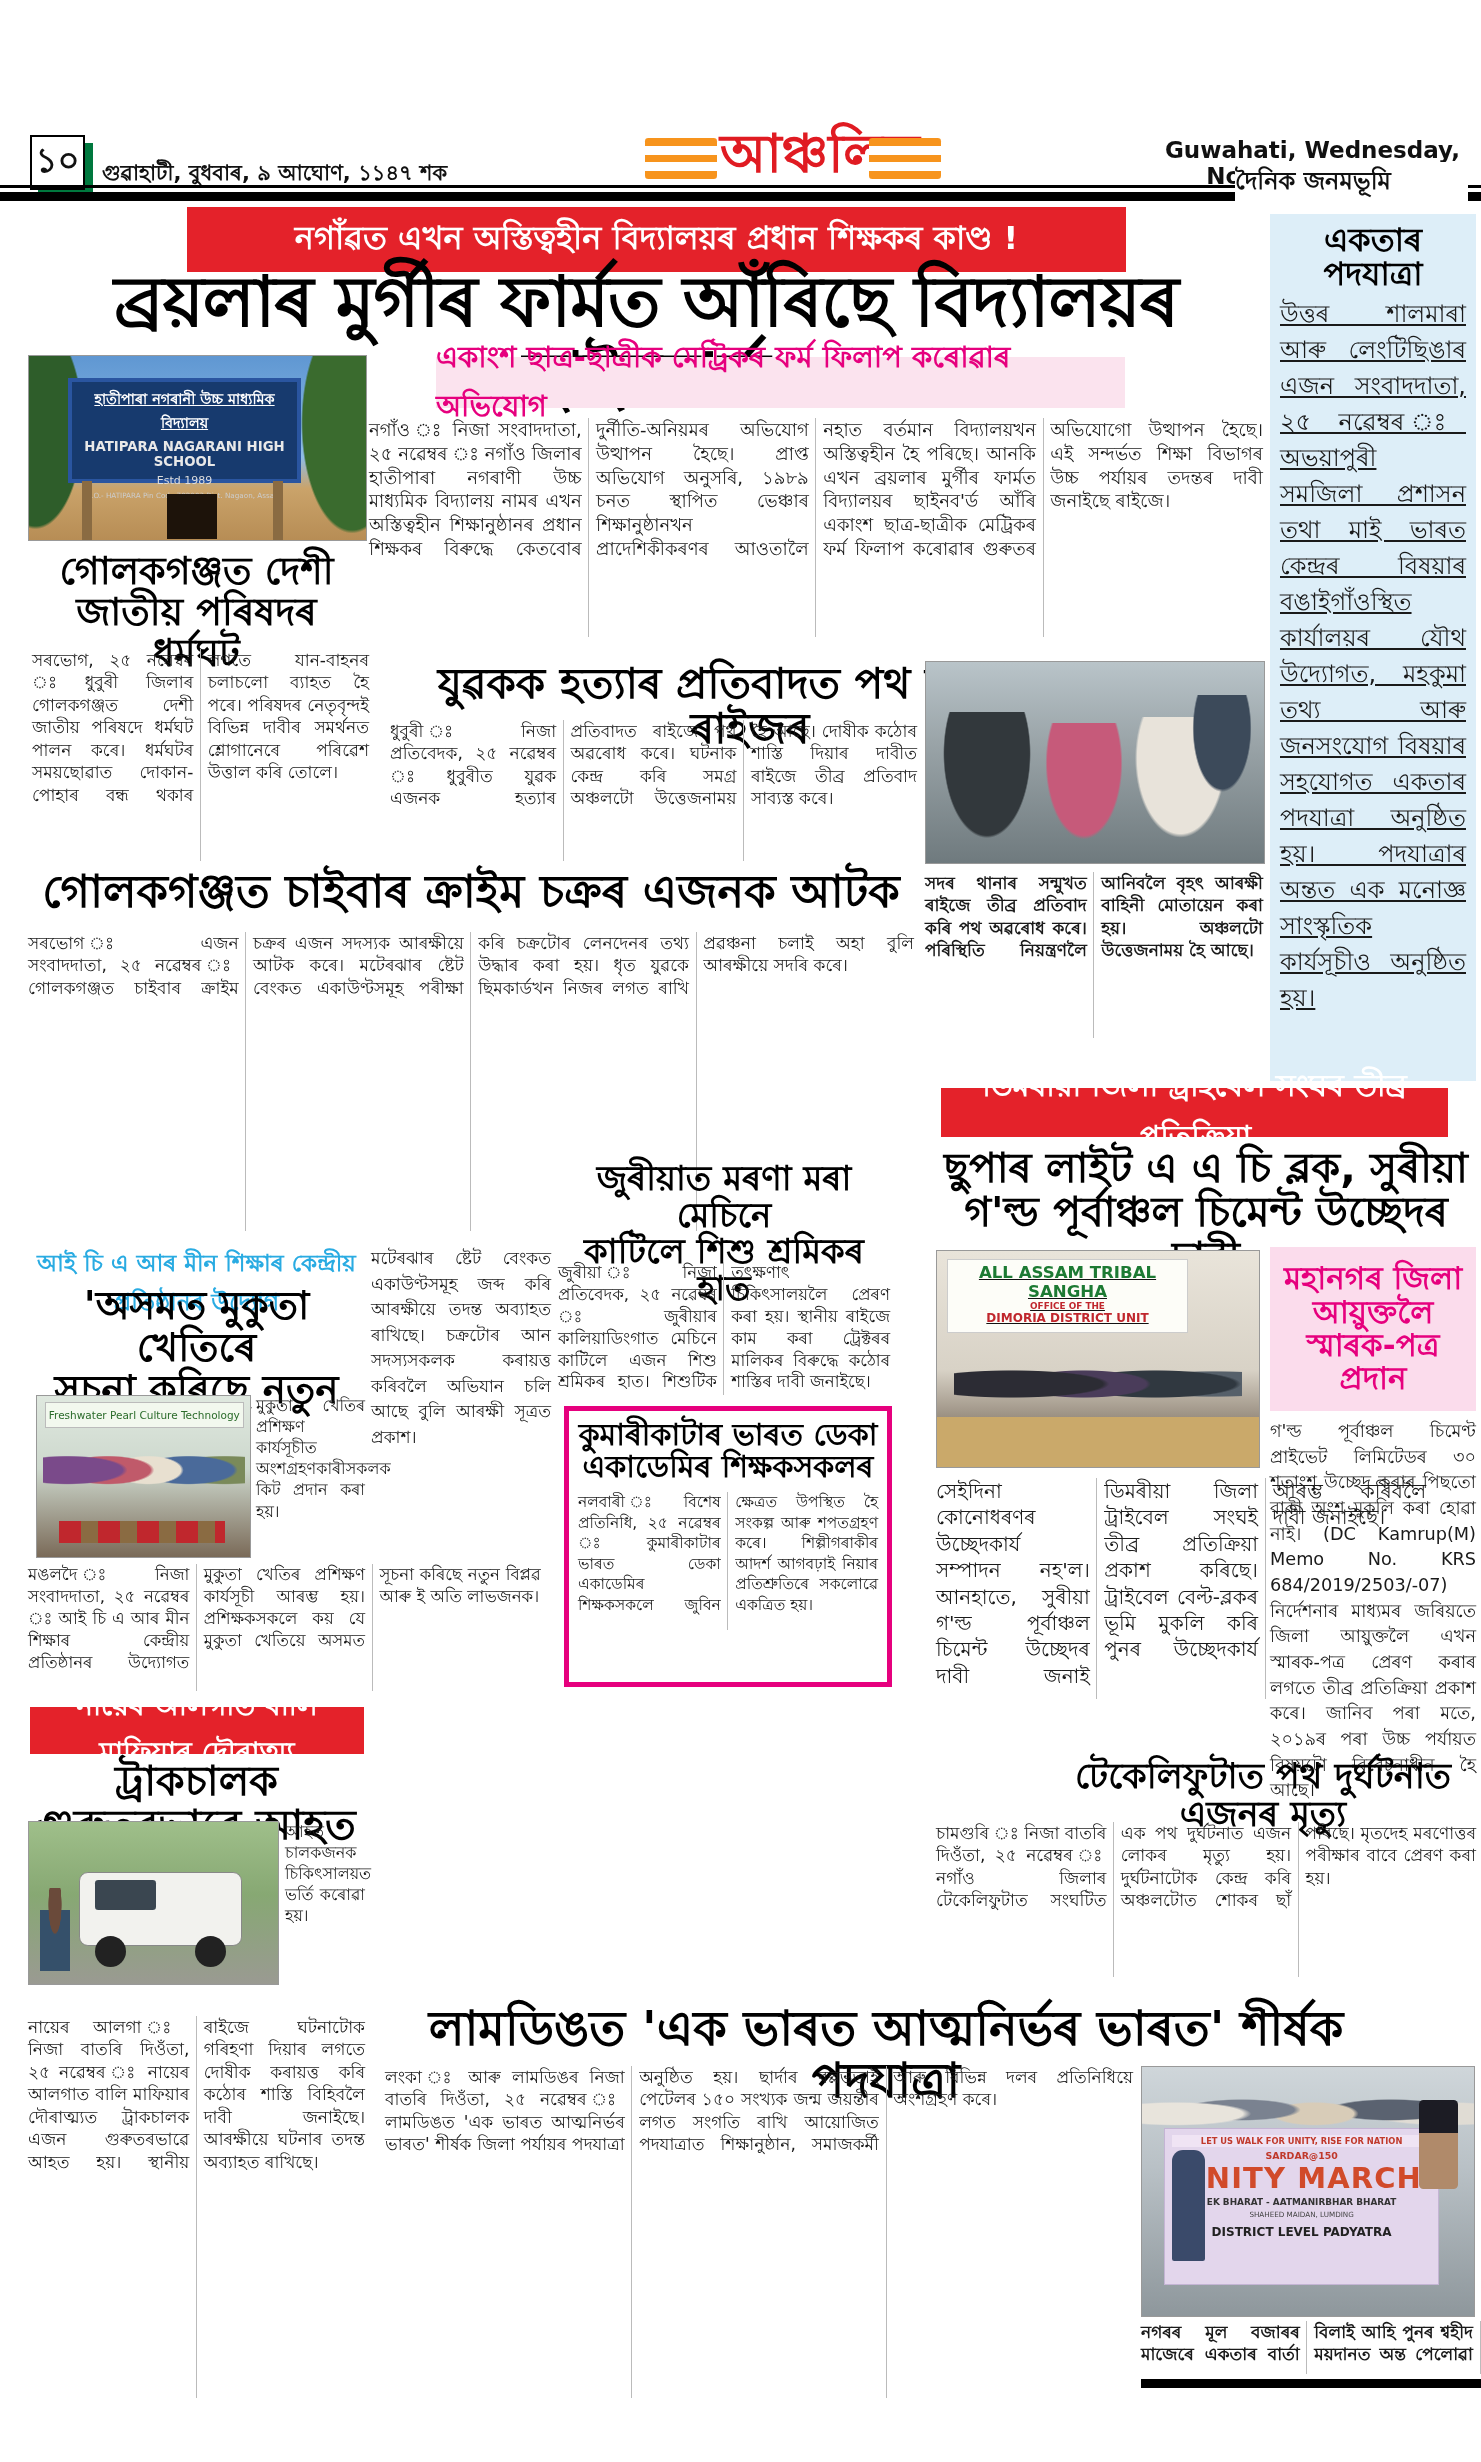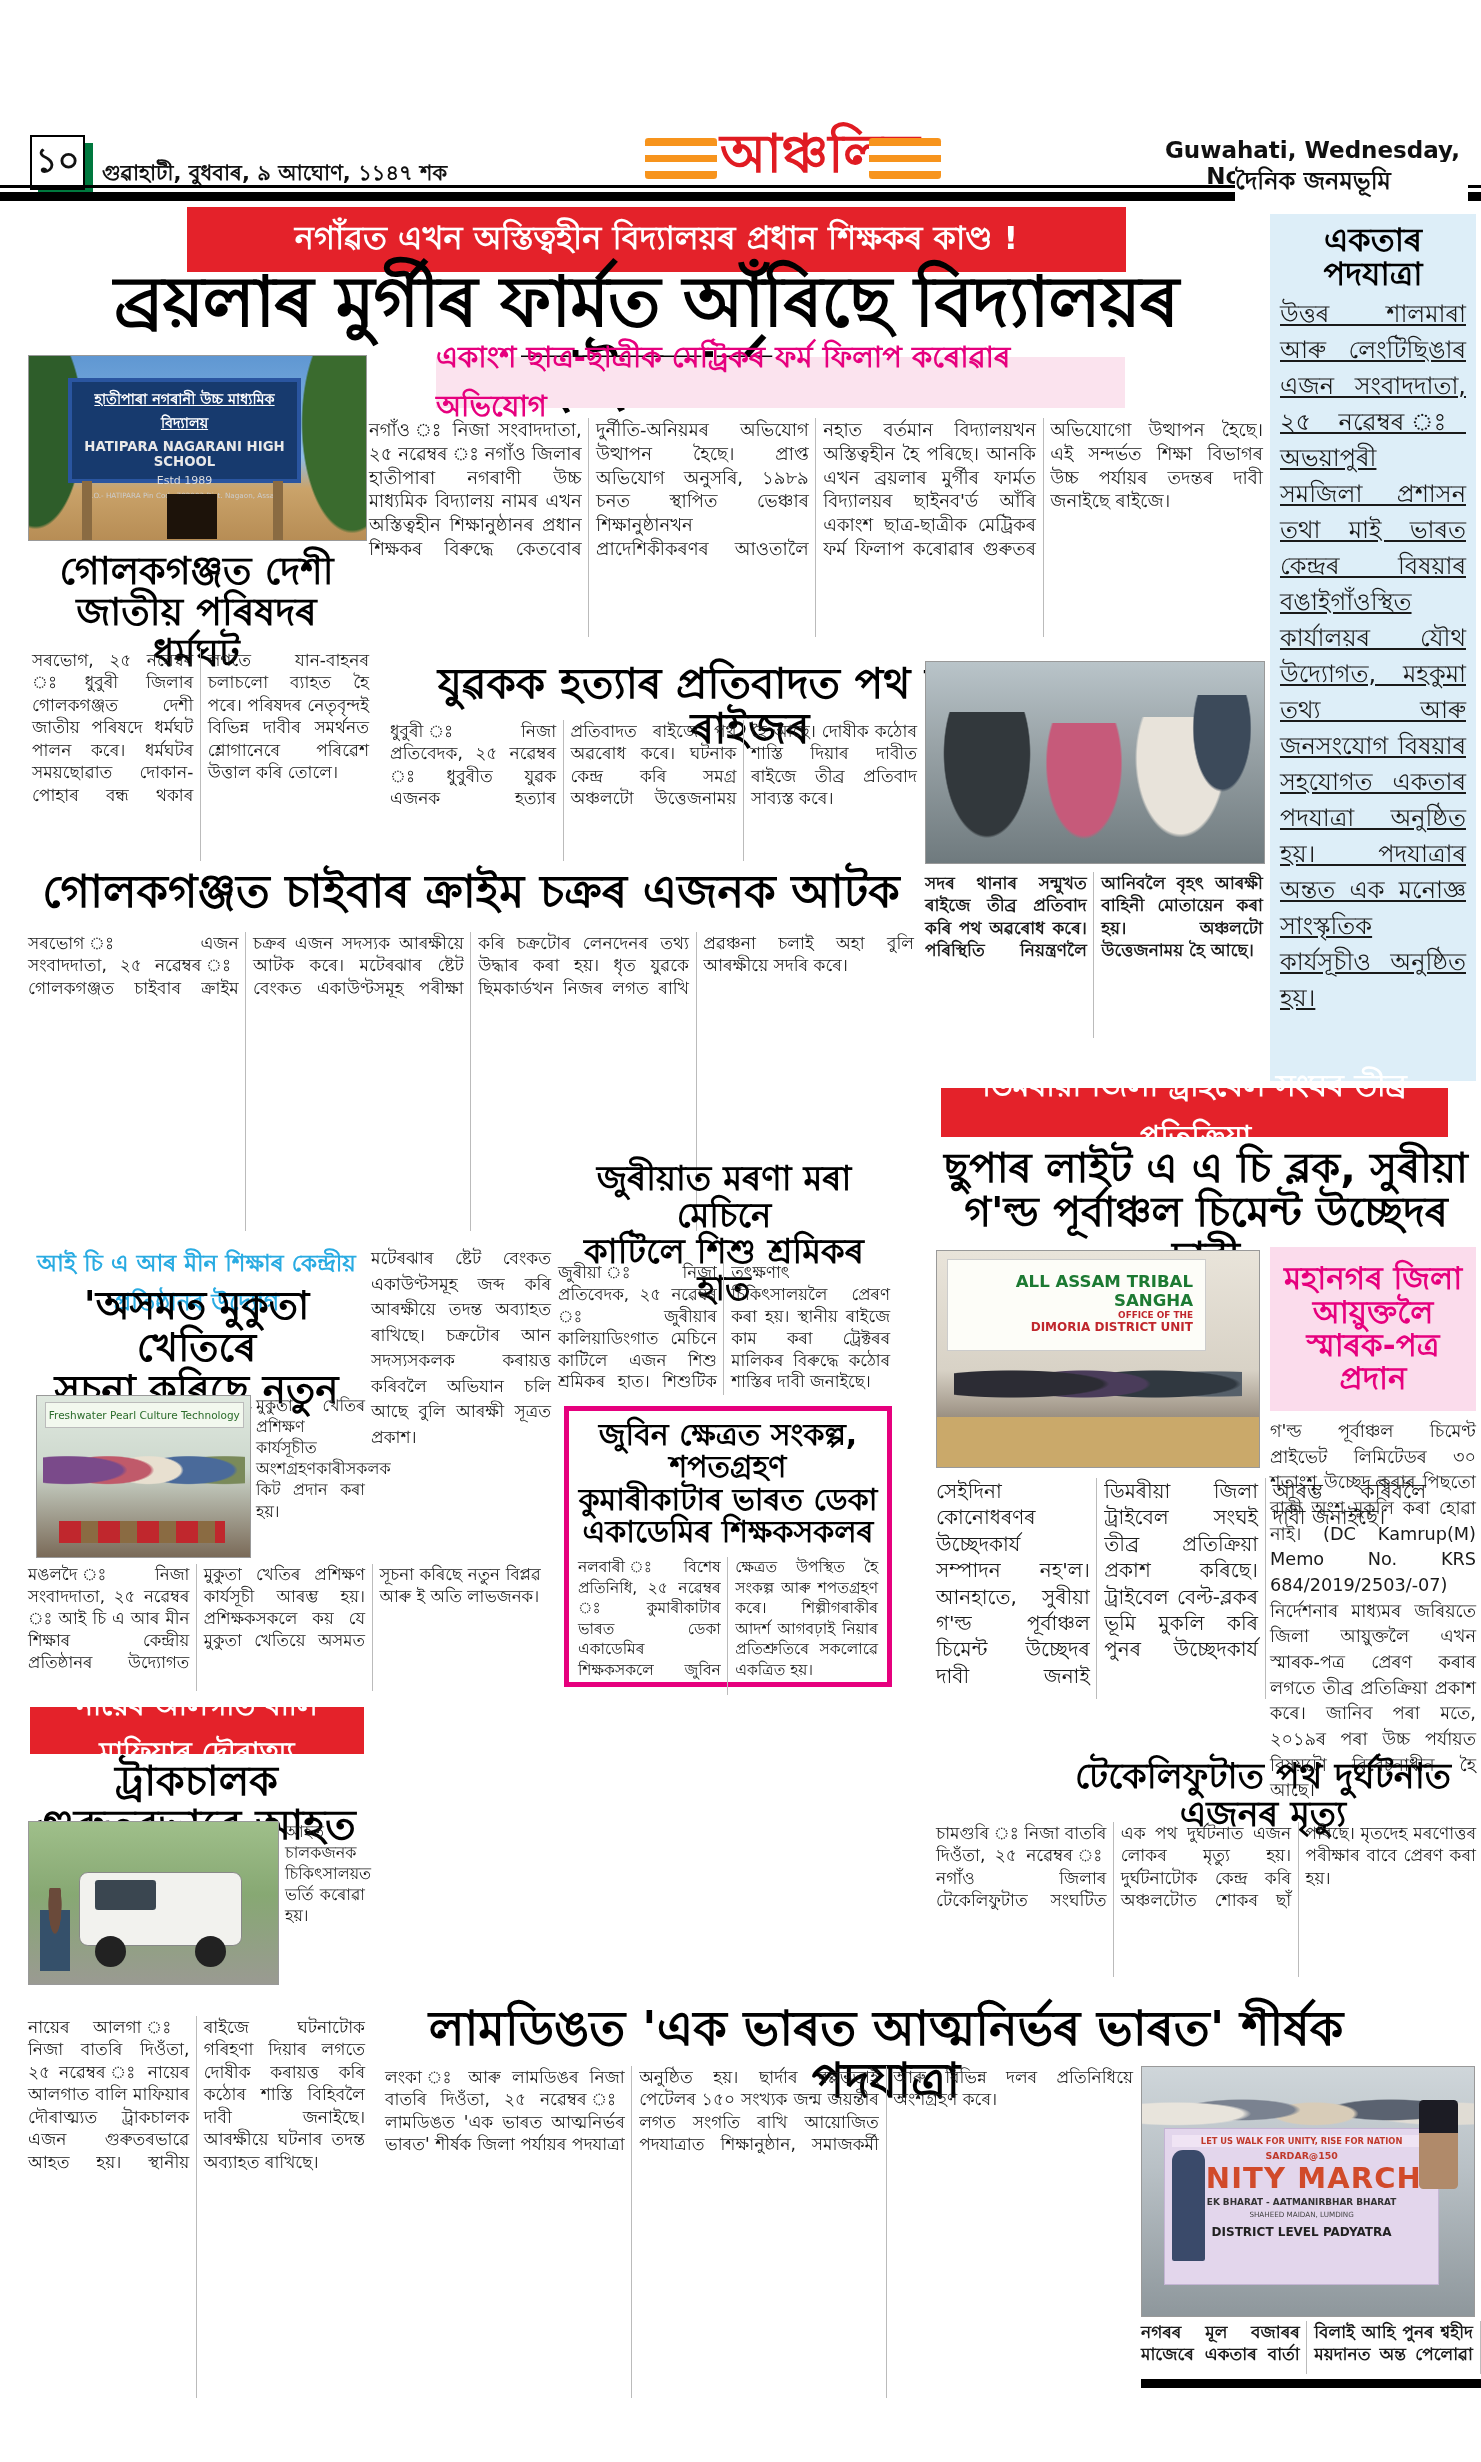--- a/index.html
+++ b/index.html
@@ -86,21 +86,21 @@
   </div>
 
   <div class="abs kicker-red" style="left:941px;top:1088px;width:507px;height:49px;font-size:30px;">
     <span>ডিমৰীয়া জিলা ট্ৰাইবেল সংঘৰ তীব্ৰ প্ৰতিক্ৰিয়া</span>
   </div>
   <div class="abs hl" style="left:936px;top:1146px;width:540px;font-size:41px;">
     <div>ছুপাৰ লাইট এ এ চি ব্লক, সুৰীয়া</div>
     <div>গ'ল্ড পূৰ্বাঞ্চল চিমেন্ট উচ্ছেদৰ দাবী</div>
   </div>
   <div class="abs photo" style="left:936px;top:1250px;width:322px;height:216px;background:linear-gradient(180deg,#e9e4da 0%,#d8d2c6 55%,#5a4a3a 100%);">
-    <div class="abs" style="left:10px;top:7.8px;width:233px;height:66px;background:#fdfdf8;border:1.1px solid #ccc;padding:12px;text-align:right;">
+    <div class="abs" style="left:10px;top:7.8px;width:233px;height:66px;background:#fdfdf8;border:1.1px solid #ccc;padding:3px;text-align:center;text-decoration:underline;">
       <div style="color:#1d7a33;font-weight:bold;font-size:16.6px;">ALL ASSAM TRIBAL SANGHA</div>
       <div style="color:#c0272d;font-size:8.9px;font-weight:bold;">OFFICE OF THE</div>
       <div style="color:#c0272d;font-size:12px;font-weight:bold;">DIMORIA DISTRICT UNIT</div>
     </div>
     <div class="abs" style="left:16.6px;top:100px;width:288px;height:66px;background:radial-gradient(ellipse at 20% 50%,#2c2c34 0 28%,transparent 30%),radial-gradient(ellipse at 45% 50%,#4a3c5a 0 28%,transparent 30%),radial-gradient(ellipse at 70% 50%,#303840 0 28%,transparent 30%),radial-gradient(ellipse at 90% 50%,#56606a 0 26%,transparent 28%);"></div>
     <div class="abs" style="left:0;top:166px;width:322px;height:50px;background:#caa96a;"></div>
   </div>
   <div class="abs body-txt cols2" style="left:936px;top:1478px;width:322px;height:221px;font-size:20px;">সেইদিনা কোনোধৰণৰ উচ্ছেদকাৰ্য সম্পাদন নহ'ল। আনহাতে, সুৰীয়া গ'ল্ড পূৰ্বাঞ্চল চিমেন্ট উচ্ছেদৰ দাবী জনাই ডিমৰীয়া জিলা ট্ৰাইবেল সংঘই তীব্ৰ প্ৰতিক্ৰিয়া প্ৰকাশ কৰিছে। ট্ৰাইবেল বেল্ট-ব্লকৰ ভূমি মুকলি কৰি পুনৰ উচ্ছেদকাৰ্য আৰম্ভ কৰিবলৈ দাবী জনাইছে।</div>
 
   <div class="abs" style="left:1270px;top:1247px;width:206px;height:164px;background:#fbdcec;display:flex;flex-direction:column;align-items:center;justify-content:center;">
@@ -125,21 +125,20 @@
 
   <div class="abs body-txt" style="left:371px;top:1246px;width:180px;height:725px;font-size:17px;line-height:1.5;">মটেৰঝাৰ ষ্টেট বেংকত একাউণ্টসমূহ জব্দ কৰি আৰক্ষীয়ে তদন্ত অব্যাহত ৰাখিছে। চক্ৰটোৰ আন সদস্যসকলক কৰায়ত্ত কৰিবলৈ অভিযান চলি আছে বুলি আৰক্ষী সূত্ৰত প্ৰকাশ।</div>
 
   <div class="abs hl" style="left:558px;top:1160px;width:332px;font-size:34px;">
     <div>জুৰীয়াত মৰণা মৰা মেচিনে</div>
     <div>কাটিলে শিশু শ্ৰমিকৰ হাত</div>
   </div>
   <div class="abs body-txt cols2" style="left:558px;top:1262px;width:332px;height:133px;font-size:16.6px;">জুৰীয়া ঃ নিজা প্ৰতিবেদক, ২৫ নৱেম্বৰ ঃ জুৰীয়াৰ কালিয়াডিংগাত মেচিনে কাটিলে এজন শিশু শ্ৰমিকৰ হাত। শিশুটিক তৎক্ষণাৎ চিকিৎসালয়লৈ প্ৰেৰণ কৰা হয়। স্থানীয় ৰাইজে কাম কৰা ট্ৰেক্টৰৰ মালিকৰ বিৰুদ্ধে কঠোৰ শাস্তিৰ দাবী জনাইছে।</div>
 
   <div class="abs" style="left:564px;top:1406px;width:328px;height:281px;border:5.5px solid #e6007e;box-sizing:border-box;padding:7.8px 8.9px;">
-    <div class="hl" style="font-size:30px;">জুবিন ক্ষেত্ৰত সংকল্প, শপতগ্ৰহণ</div>
     <div class="hl" style="font-size:30px;">কুমাৰীকাটাৰ ভাৰত ডেকা</div>
     <div class="hl" style="font-size:30px;">একাডেমিৰ শিক্ষকসকলৰ</div>
     <div class="body-txt cols2" style="margin-top:8.9px;height:138px;font-size:15.5px;">নলবাৰী ঃ বিশেষ প্ৰতিনিধি, ২৫ নৱেম্বৰ ঃ কুমাৰীকাটাৰ ভাৰত ডেকা একাডেমিৰ শিক্ষকসকলে জুবিন ক্ষেত্ৰত উপস্থিত হৈ সংকল্প আৰু শপতগ্ৰহণ কৰে। শিল্পীগৰাকীৰ আদৰ্শ আগবঢ়াই নিয়াৰ প্ৰতিশ্ৰুতিৰে সকলোৱে একত্ৰিত হয়।</div>
   </div>
 
   <div class="abs kicker-red" style="left:30px;top:1707px;width:334px;height:47px;font-size:28px;">
     <span>নায়েৰ আলগাত বালি মাফিয়াৰ দৌৰাত্ম্য</span>
   </div>
   <div class="abs hl" style="left:28px;top:1759px;width:337px;font-size:41px;">ট্ৰাকচালক গুৰুতৰভাৱে আহত</div>
   <div class="abs photo" style="left:28px;top:1821px;width:249px;height:162px;background:linear-gradient(180deg,#9fbf8a 0%,#87a873 45%,#9a9a92 100%);">

